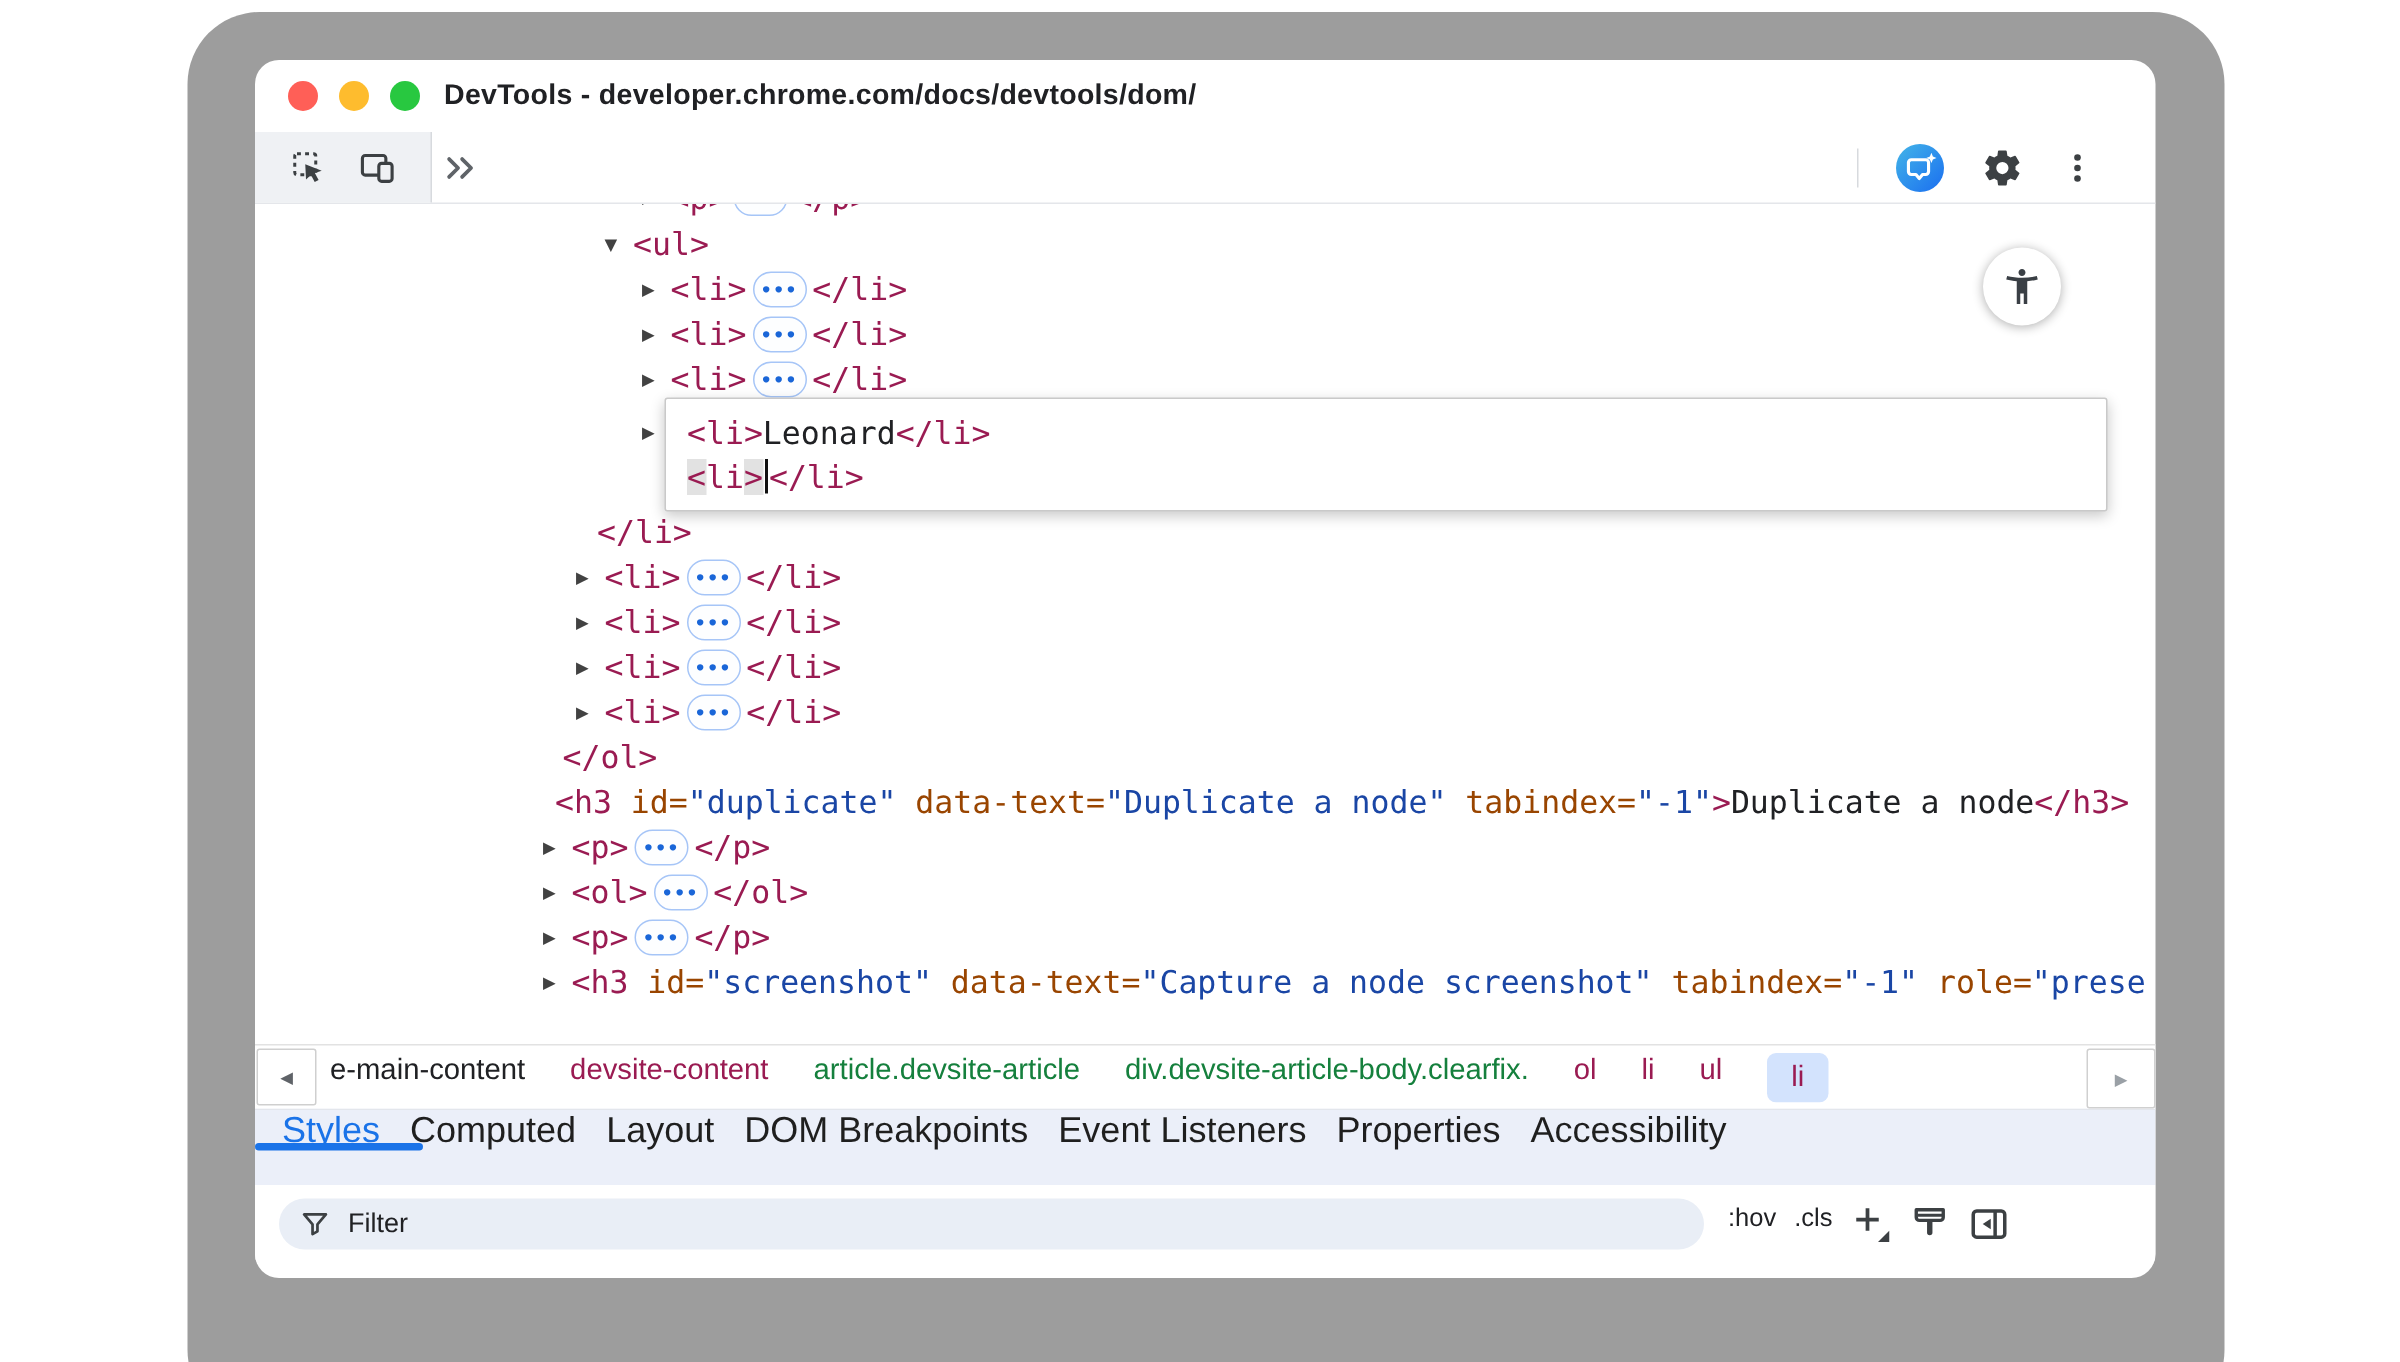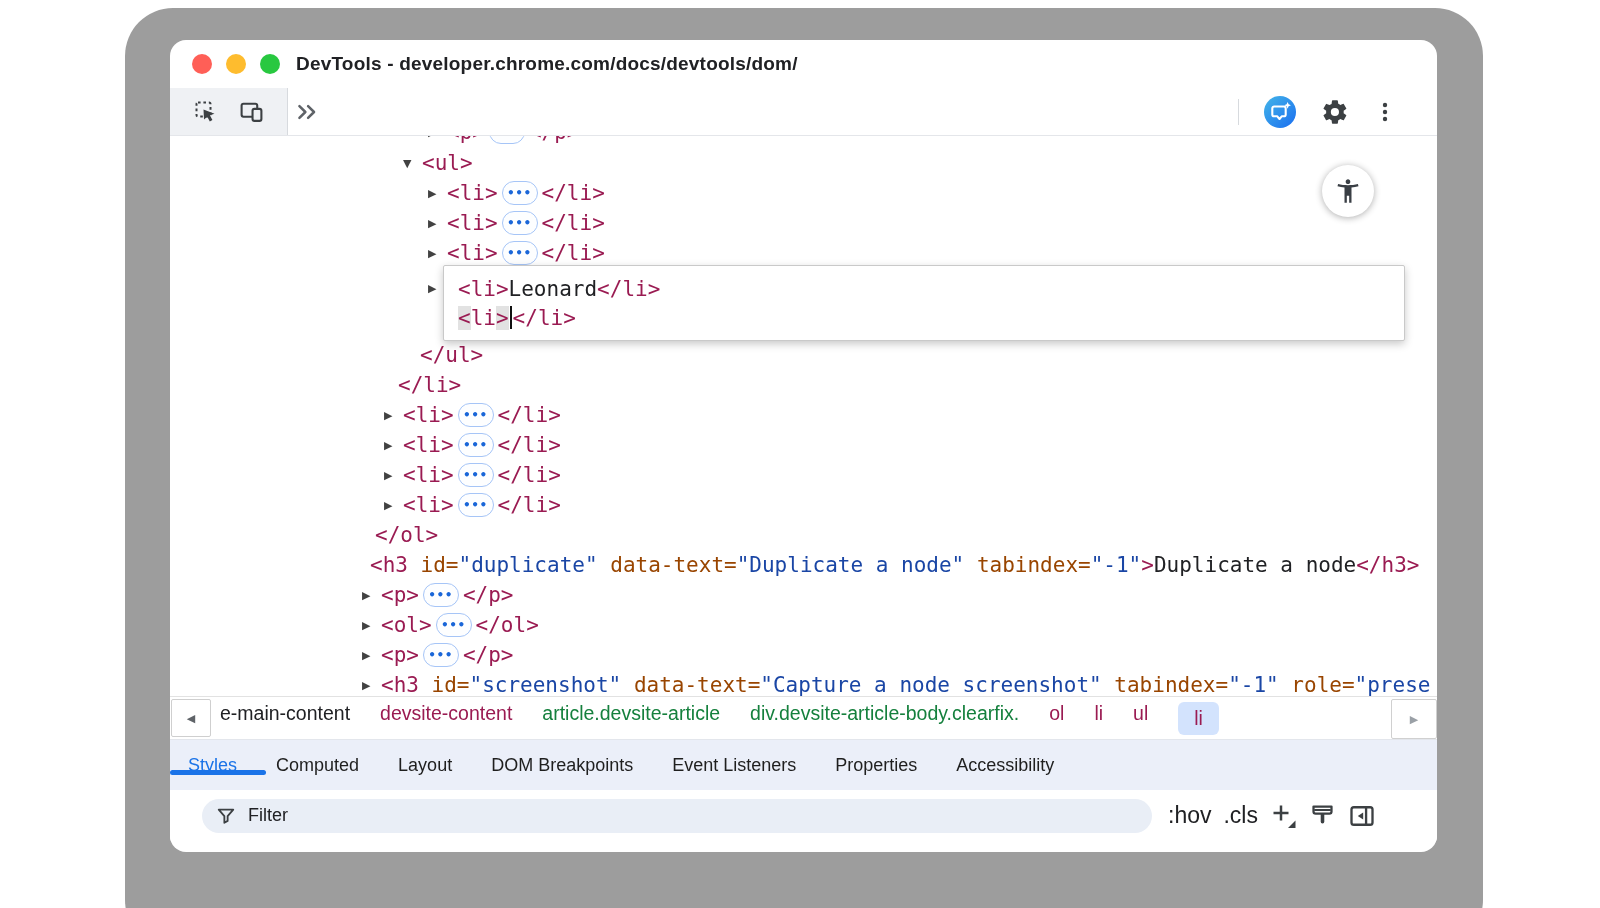--- a/index.html
+++ b/index.html
@@ -76,31 +76,31 @@
   .crumb-scroll.left{margin-left:1px}
   .crumb-scroll.right{position:absolute;right:0;top:2px;border-color:#d0d0d0;color:#9aa0a6;height:38px;width:44px}
   .crumbs{display:flex;align-items:flex-start;gap:30px;margin-left:9px;white-space:nowrap;overflow:hidden;flex:1}
   .crumb.plain{color:#202124}
   .crumb.tag{color:#9a1b52}
   .crumb.class{color:#15803d}
   .crumb.selected{background:#d3e3fd;border-radius:6px;padding:5px 16px}
 
   
   .strip{height:50px;flex:0 0 auto;background:#ebeff9;border-top:1px solid #e3e6ec;
-         display:flex;align-items:center;gap:39px;padding-left:18px;font-size:18px;color:#1f1f1f}
+         display:flex;align-items:flex-start;gap:20px;padding-left:18px;font-size:24px;color:#1f1f1f}
   .stab{display:flex;align-items:center;position:relative;cursor:default}
   .stab.active{color:#1a73e8}
   .stab.active::after{content:"";position:absolute;left:-18px;right:-29px;bottom:1px;height:5px;
                       background:#1a73e8;border-radius:4px}
 
   
-  .filterrow{height:51px;flex:0 0 auto;background:#fff;display:flex;align-items:center;padding:0 32px}
+  .filterrow{height:51px;flex:0 0 auto;background:#fff;display:flex;align-items:center;padding:0 16px}
   .filter-pill{width:950px;height:34px;border-radius:17px;background:#e9eef6;display:flex;
                align-items:center;padding:0 14px;box-sizing:border-box;gap:12px;font-size:18px;color:#202124}
-  .fcontrols{display:flex;gap:12px;margin-left:16px;font-size:23px;color:#202124}
+  .fcontrols{display:flex;gap:12px;margin-left:16px;font-size:17px;color:#202124}
   .plus-wrap{position:relative;display:flex;align-items:center}
   svg{display:block}
 </style>
 </head>
 <body>
 
 <div class="bezel">
   <div class="window">
 
     <div class="titlebar">
@@ -168,21 +168,20 @@
 
     <div class="tree" id="dom-tree">
         <div class="clip-outer">
           <div class="clip-inner" style="padding-left: 277px;"><span class="arrow" style="left: 258px;">▶</span><span class="tk-tag">&lt;p&gt;</span><span class="pill">•••</span><span class="tk-tag">&lt;/p&gt;</span></div>
         </div>
         <div class="trow" style="padding-left: 252px;"><span class="arrow" style="left: 233px;">▼</span><span class="tk-tag">&lt;ul&gt;</span></div>
         <div class="trow" style="padding-left: 277px;"><span class="arrow" style="left: 258px;">▶</span><span class="tk-tag">&lt;li&gt;</span><span class="pill">•••</span><span class="tk-tag">&lt;/li&gt;</span></div>
         <div class="trow" style="padding-left: 277px;"><span class="arrow" style="left: 258px;">▶</span><span class="tk-tag">&lt;li&gt;</span><span class="pill">•••</span><span class="tk-tag">&lt;/li&gt;</span></div>
         <div class="trow" style="padding-left: 277px;"><span class="arrow" style="left: 258px;">▶</span><span class="tk-tag">&lt;li&gt;</span><span class="pill">•••</span><span class="tk-tag">&lt;/li&gt;</span></div>
         <div class="trow edit"><span class="arrow" style="left: 258px;">▶</span><div class="edit-box" style="left: 273px; width: 962px;"><div class="edit-line"><span class="tk-tag">&lt;li&gt;</span><span class="tk-text">Leonard</span><span class="tk-tag">&lt;/li&gt;</span></div><div class="edit-line"><span class="tk-hl">&lt;</span><span class="tk-tag">li</span><span class="tk-hl">&gt;</span><span class="caret"></span><span class="tk-tag">&lt;/li&gt;</span></div></div></div>
-        <div class="trow" style="padding-left: 250px;"><span class="tk-tag">&lt;/ul&gt;</span></div>
         <div class="trow" style="padding-left: 228px;"><span class="tk-tag">&lt;/li&gt;</span></div>
         <div class="trow" style="padding-left: 233px;"><span class="arrow" style="left: 214px;">▶</span><span class="tk-tag">&lt;li&gt;</span><span class="pill">•••</span><span class="tk-tag">&lt;/li&gt;</span></div>
         <div class="trow" style="padding-left: 233px;"><span class="arrow" style="left: 214px;">▶</span><span class="tk-tag">&lt;li&gt;</span><span class="pill">•••</span><span class="tk-tag">&lt;/li&gt;</span></div>
         <div class="trow" style="padding-left: 233px;"><span class="arrow" style="left: 214px;">▶</span><span class="tk-tag">&lt;li&gt;</span><span class="pill">•••</span><span class="tk-tag">&lt;/li&gt;</span></div>
         <div class="trow" style="padding-left: 233px;"><span class="arrow" style="left: 214px;">▶</span><span class="tk-tag">&lt;li&gt;</span><span class="pill">•••</span><span class="tk-tag">&lt;/li&gt;</span></div>
         <div class="trow" style="padding-left: 205px;"><span class="tk-tag">&lt;/ol&gt;</span></div>
         <div class="trow" style="padding-left: 200px;"><span class="tk-tag">&lt;h3</span><span class="tk-attr"> id=</span><span class="tk-val">"duplicate"</span><span class="tk-attr"> data-text=</span><span class="tk-val">"Duplicate a node"</span><span class="tk-attr"> tabindex=</span><span class="tk-val">"-1"</span><span class="tk-tag">&gt;</span><span class="tk-text">Duplicate a node</span><span class="tk-tag">&lt;/h3&gt;</span></div>
         <div class="trow" style="padding-left: 211px;"><span class="arrow" style="left: 192px;">▶</span><span class="tk-tag">&lt;p&gt;</span><span class="pill">•••</span><span class="tk-tag">&lt;/p&gt;</span></div>
         <div class="trow" style="padding-left: 211px;"><span class="arrow" style="left: 192px;">▶</span><span class="tk-tag">&lt;ol&gt;</span><span class="pill">•••</span><span class="tk-tag">&lt;/ol&gt;</span></div>
         <div class="trow" style="padding-left: 211px;"><span class="arrow" style="left: 192px;">▶</span><span class="tk-tag">&lt;p&gt;</span><span class="pill">•••</span><span class="tk-tag">&lt;/p&gt;</span></div>

